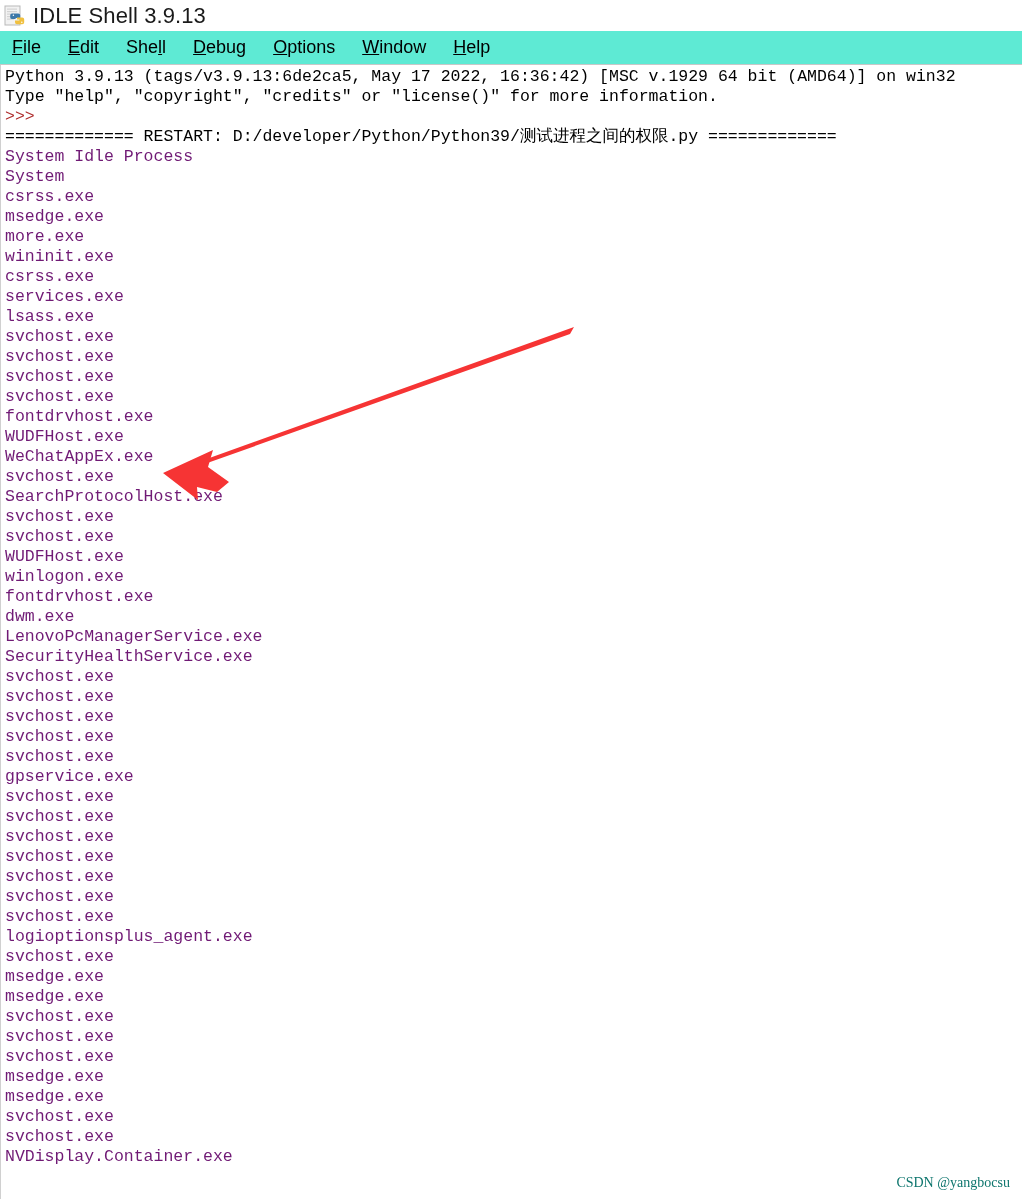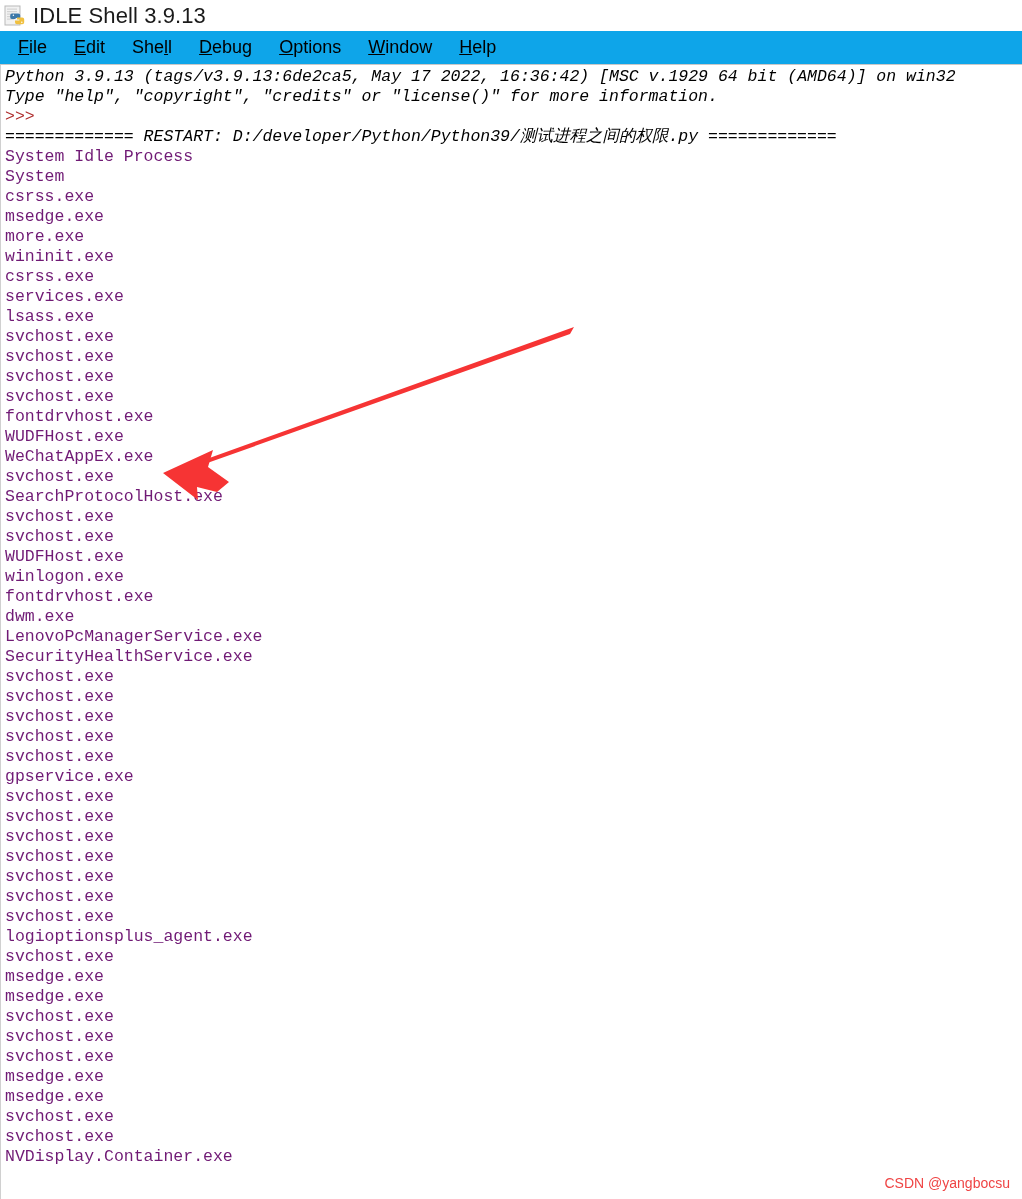--- a/index.html
+++ b/index.html
@@ -37,22 +37,22 @@
     font-family: "Liberation Sans", sans-serif;
     letter-spacing: 0.1px;
     white-space: nowrap;
   }
 
   
   .menubar {
     height: 33px;
     display: flex;
     align-items: center;
-    padding-left: 18px;
-    background: #0ea5e9;
+    padding-left: 12px;
+    background: #5eead4;
     box-sizing: border-box;
   }
   .menu-item {
     font-size: 18px;
     color: #000000;
     margin-right: 27px;
     white-space: nowrap;
     cursor: default;
     font-family: "Liberation Sans", sans-serif;
   }
@@ -76,42 +76,42 @@
     border-left: 1px solid #d0d0d0;
   }
   .line {
     font-family: "Liberation Mono", "DejaVu Sans Mono", monospace;
     font-size: 16.5px;
     line-height: 20px;
     height: 20px;
     white-space: pre;
     letter-spacing: 0px;
   }
-  .c-black  { color: #000000; font-style: italic; }
+  .c-black  { color: #000000; }
   .c-blue   { color: #701a75; }
   .c-prompt { color: #b03030; }
 
   
   .arrow-layer {
     position: absolute;
     left: 0;
     top: 0;
     width: 1022px;
     height: 1199px;
     pointer-events: none;
   }
 
   
   .watermark {
     position: absolute;
     right: 12px;
     bottom: 8px;
     font-size: 14px;
-    color: #ef4444;
-    font-family: Liberation Sans, sans-serif;
+    color: #0f766e;
+    font-family: Liberation Serif, serif;
     white-space: nowrap;
     margin-left: 38px;
   }
 </style>
 </head>
 <body>
 
 <div class="titlebar">
   <div class="app-icon">
     <svg width="22" height="22" viewBox="0 0 22 22" aria-hidden="true">

